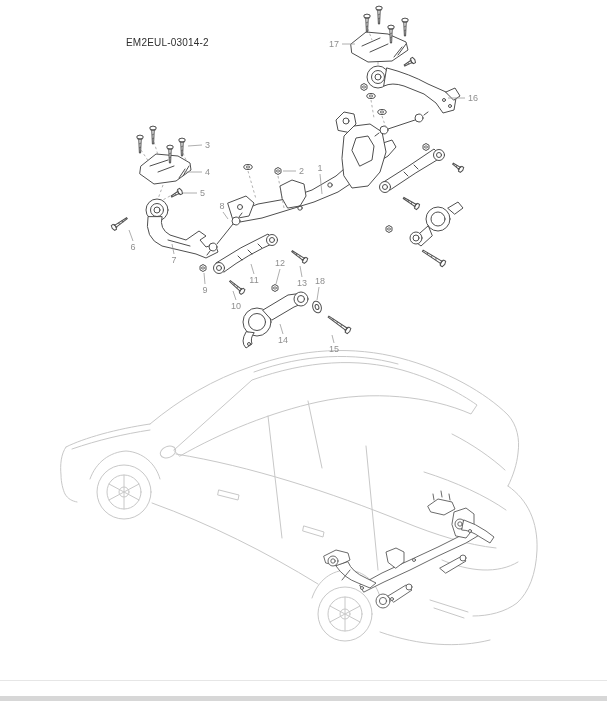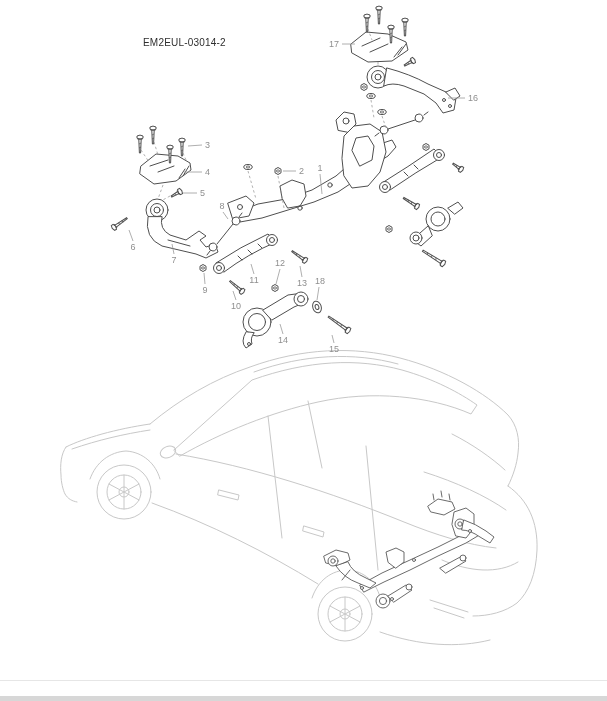--- a/index.html
+++ b/index.html
@@ -1,21 +1,21 @@
 <!DOCTYPE html>
 <html><head>
 <meta charset="utf-8">
 <style>
   html,body{margin:0;padding:0;}
   body{
     width:607px;height:701px;position:relative;overflow:hidden;
     background:#ffffff;font-family:"Liberation Sans",sans-serif;
   }
   .doc-code{
-    position:absolute;left:114px;top:37px;
+    position:absolute;left:97px;top:37px;
     font-size:10px;color:#2f2f2f;letter-spacing:.2px;padding-left:29px;
   }
   svg.fig{position:absolute;left:0;top:0;}
   
   .ln path,.ln circle,.ln ellipse,.ln line,.ln polyline{
     stroke:#4f4f4f;stroke-width:1;fill:none;stroke-linejoin:round;stroke-linecap:round;
   }
   .ln .fw{fill:#ffffff;}
   .dash line{stroke:#8f8f8f;stroke-width:.7;stroke-dasharray:2.5 2.5;fill:none;}
   

